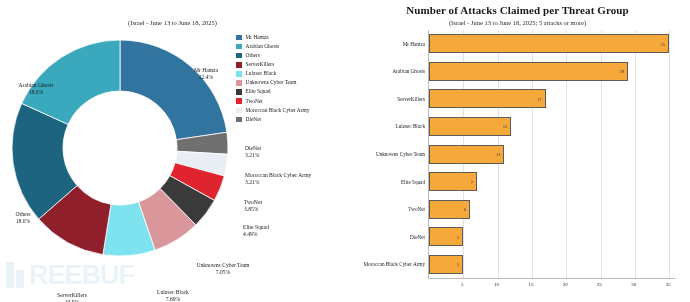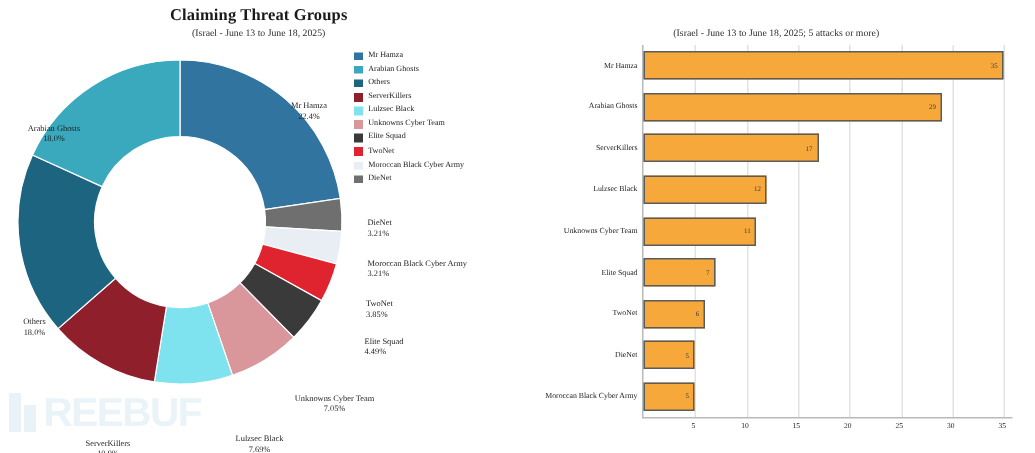--- a/index.html
+++ b/index.html
@@ -183,21 +183,20 @@
     color: #daeaf2;
     letter-spacing: -1px;
     font-family: "Liberation Sans", sans-serif;
     line-height: 26px;
   }
 </style>
 </head>
 <body>
 
 <div class="panel" id="donut-panel">
-  <div class="chart-title" id="donut-title">Claiming Threat Groups</div>
   <div class="chart-subtitle" id="donut-subtitle">(Israel - June 13 to June 18, 2025)</div>
 
   <svg id="donut-svg" width="345" height="276">
     <g id="donut-slices">
         <path d="M 120 14 A 108 108 0 0 1 226.84675694038697 106.25927157588097 L 176.39134394075978 113.69239333171495 A 57 57 0 0 0 120 65 Z" fill="#31749f" stroke="#ffffff" stroke-width="0.8"></path>
         <path d="M 226.84675694038697 106.25927157588097 A 108 108 0 0 1 227.81919885333232 128.2466277802973 L 176.90457717259204 125.29683132849024 A 57 57 0 0 0 176.39134394075978 113.69239333171495 Z" fill="#6f6f6f" stroke="#ffffff" stroke-width="0.8"></path>
         <path d="M 227.81919885333232 128.2466277802973 A 108 108 0 0 1 224.31406144102505 149.97457033947168 L 175.05464353831877 136.7643565680545 A 57 57 0 0 0 176.90457717259204 125.29683132849024 Z" fill="#e8eef3" stroke="#ffffff" stroke-width="0.8"></path>
         <path d="M 224.31406144102505 149.97457033947168 A 108 108 0 0 1 214.42190703522323 174.4261716305097 L 169.83378426859005 149.6693683605468 A 57 57 0 0 0 175.05464353831877 136.7643565680545 Z" fill="#e0242f" stroke="#ffffff" stroke-width="0.8"></path>
         <path d="M 214.42190703522323 174.4261716305097 A 108 108 0 0 1 195.83144296491133 198.89988464139202 L 160.0221504537032 162.58605022740136 A 57 57 0 0 0 169.83378426859005 149.6693683605468 Z" fill="#3a3a3a" stroke="#ffffff" stroke-width="0.8"></path>
         <path d="M 195.83144296491133 198.89988464139202 A 108 108 0 0 1 155.0025744071393 224.17054264744158 L 138.4735809371013 175.92334195281637 A 57 57 0 0 0 160.0221504537032 162.58605022740136 Z" fill="#d9979b" stroke="#ffffff" stroke-width="0.8"></path>
@@ -268,20 +267,21 @@
         <span class="legend-text">Moroccan Black Cyber Army</span>
       </div>
       <div class="legend-row">
         <span class="legend-swatch" style="background: rgb(111, 111, 111);"></span>
         <span class="legend-text">DieNet</span>
       </div>
     </div>
 </div>
 
 <div class="panel" id="bar-panel">
+  <div class="chart-title" id="bar-title">Number of Attacks Claimed per Threat Group</div>
   <div class="chart-subtitle" id="bar-subtitle">(Israel - June 13 to June 18, 2025; 5 attacks or more)</div>
 
   <div id="bar-plot">
       <div class="gridline" style="left: 34.3056px;"></div>
       <div class="gridline" style="left: 68.6111px;"></div>
       <div class="gridline" style="left: 102.917px;"></div>
       <div class="gridline" style="left: 137.222px;"></div>
       <div class="gridline" style="left: 171.528px;"></div>
       <div class="gridline" style="left: 205.833px;"></div>
       <div class="gridline" style="left: 240.139px;"></div>

